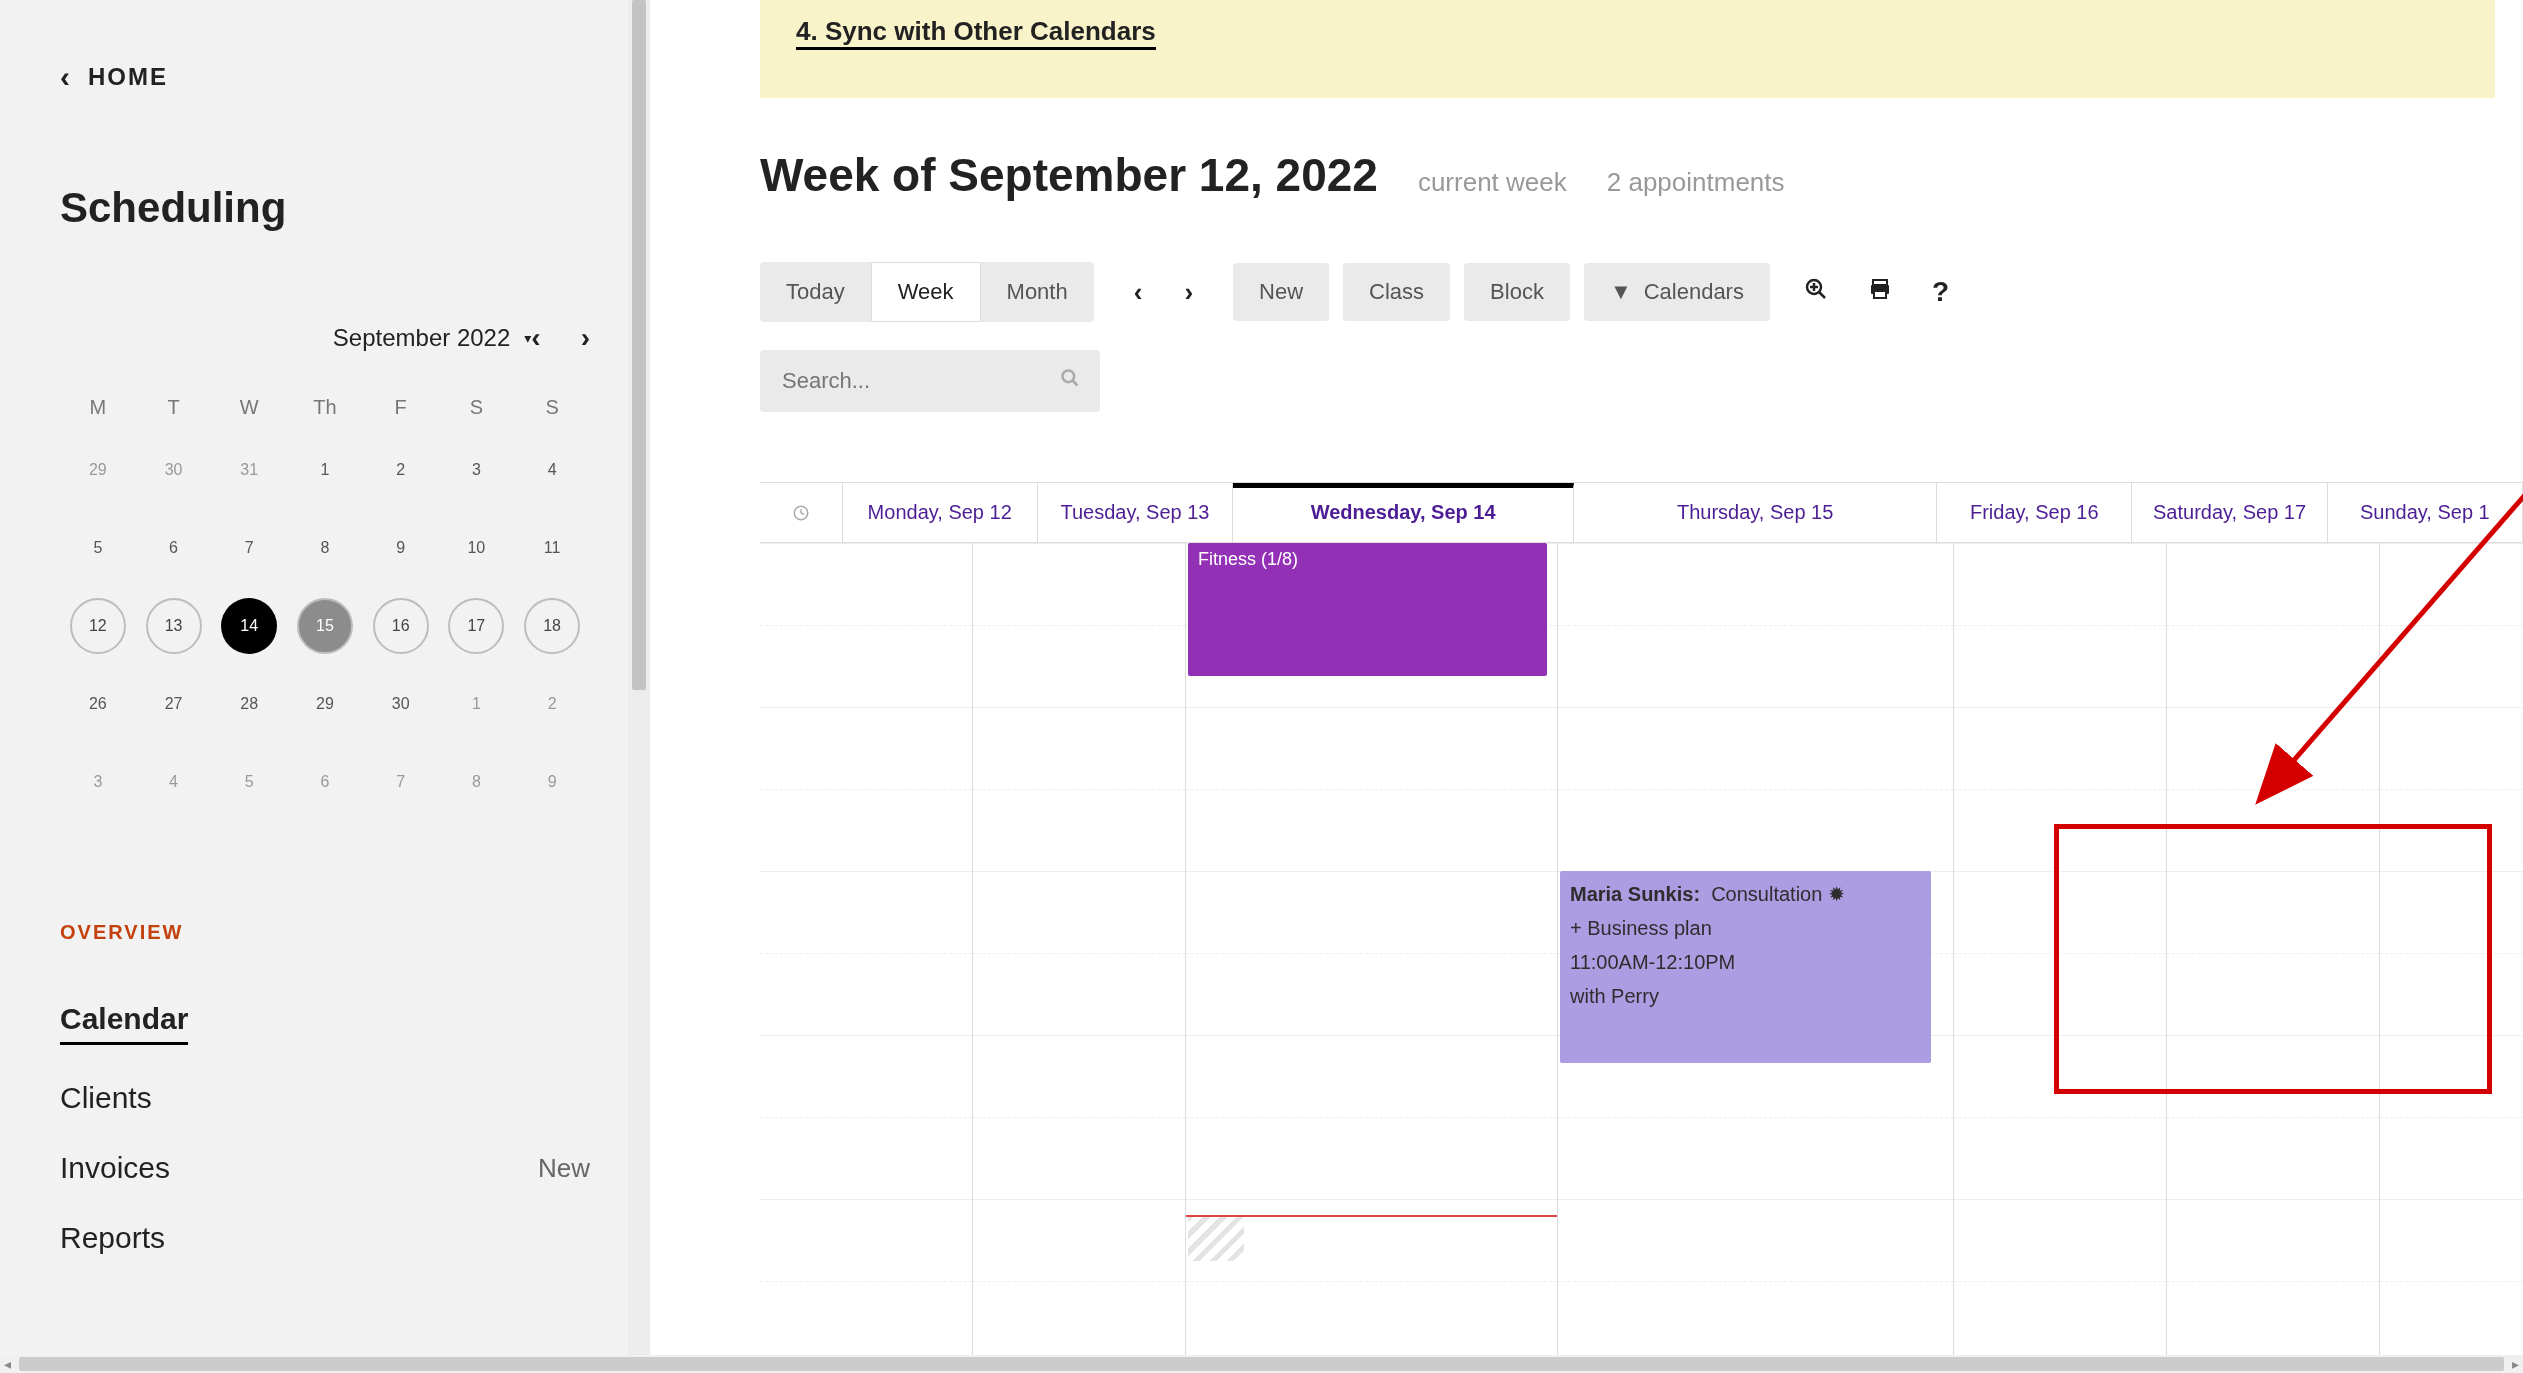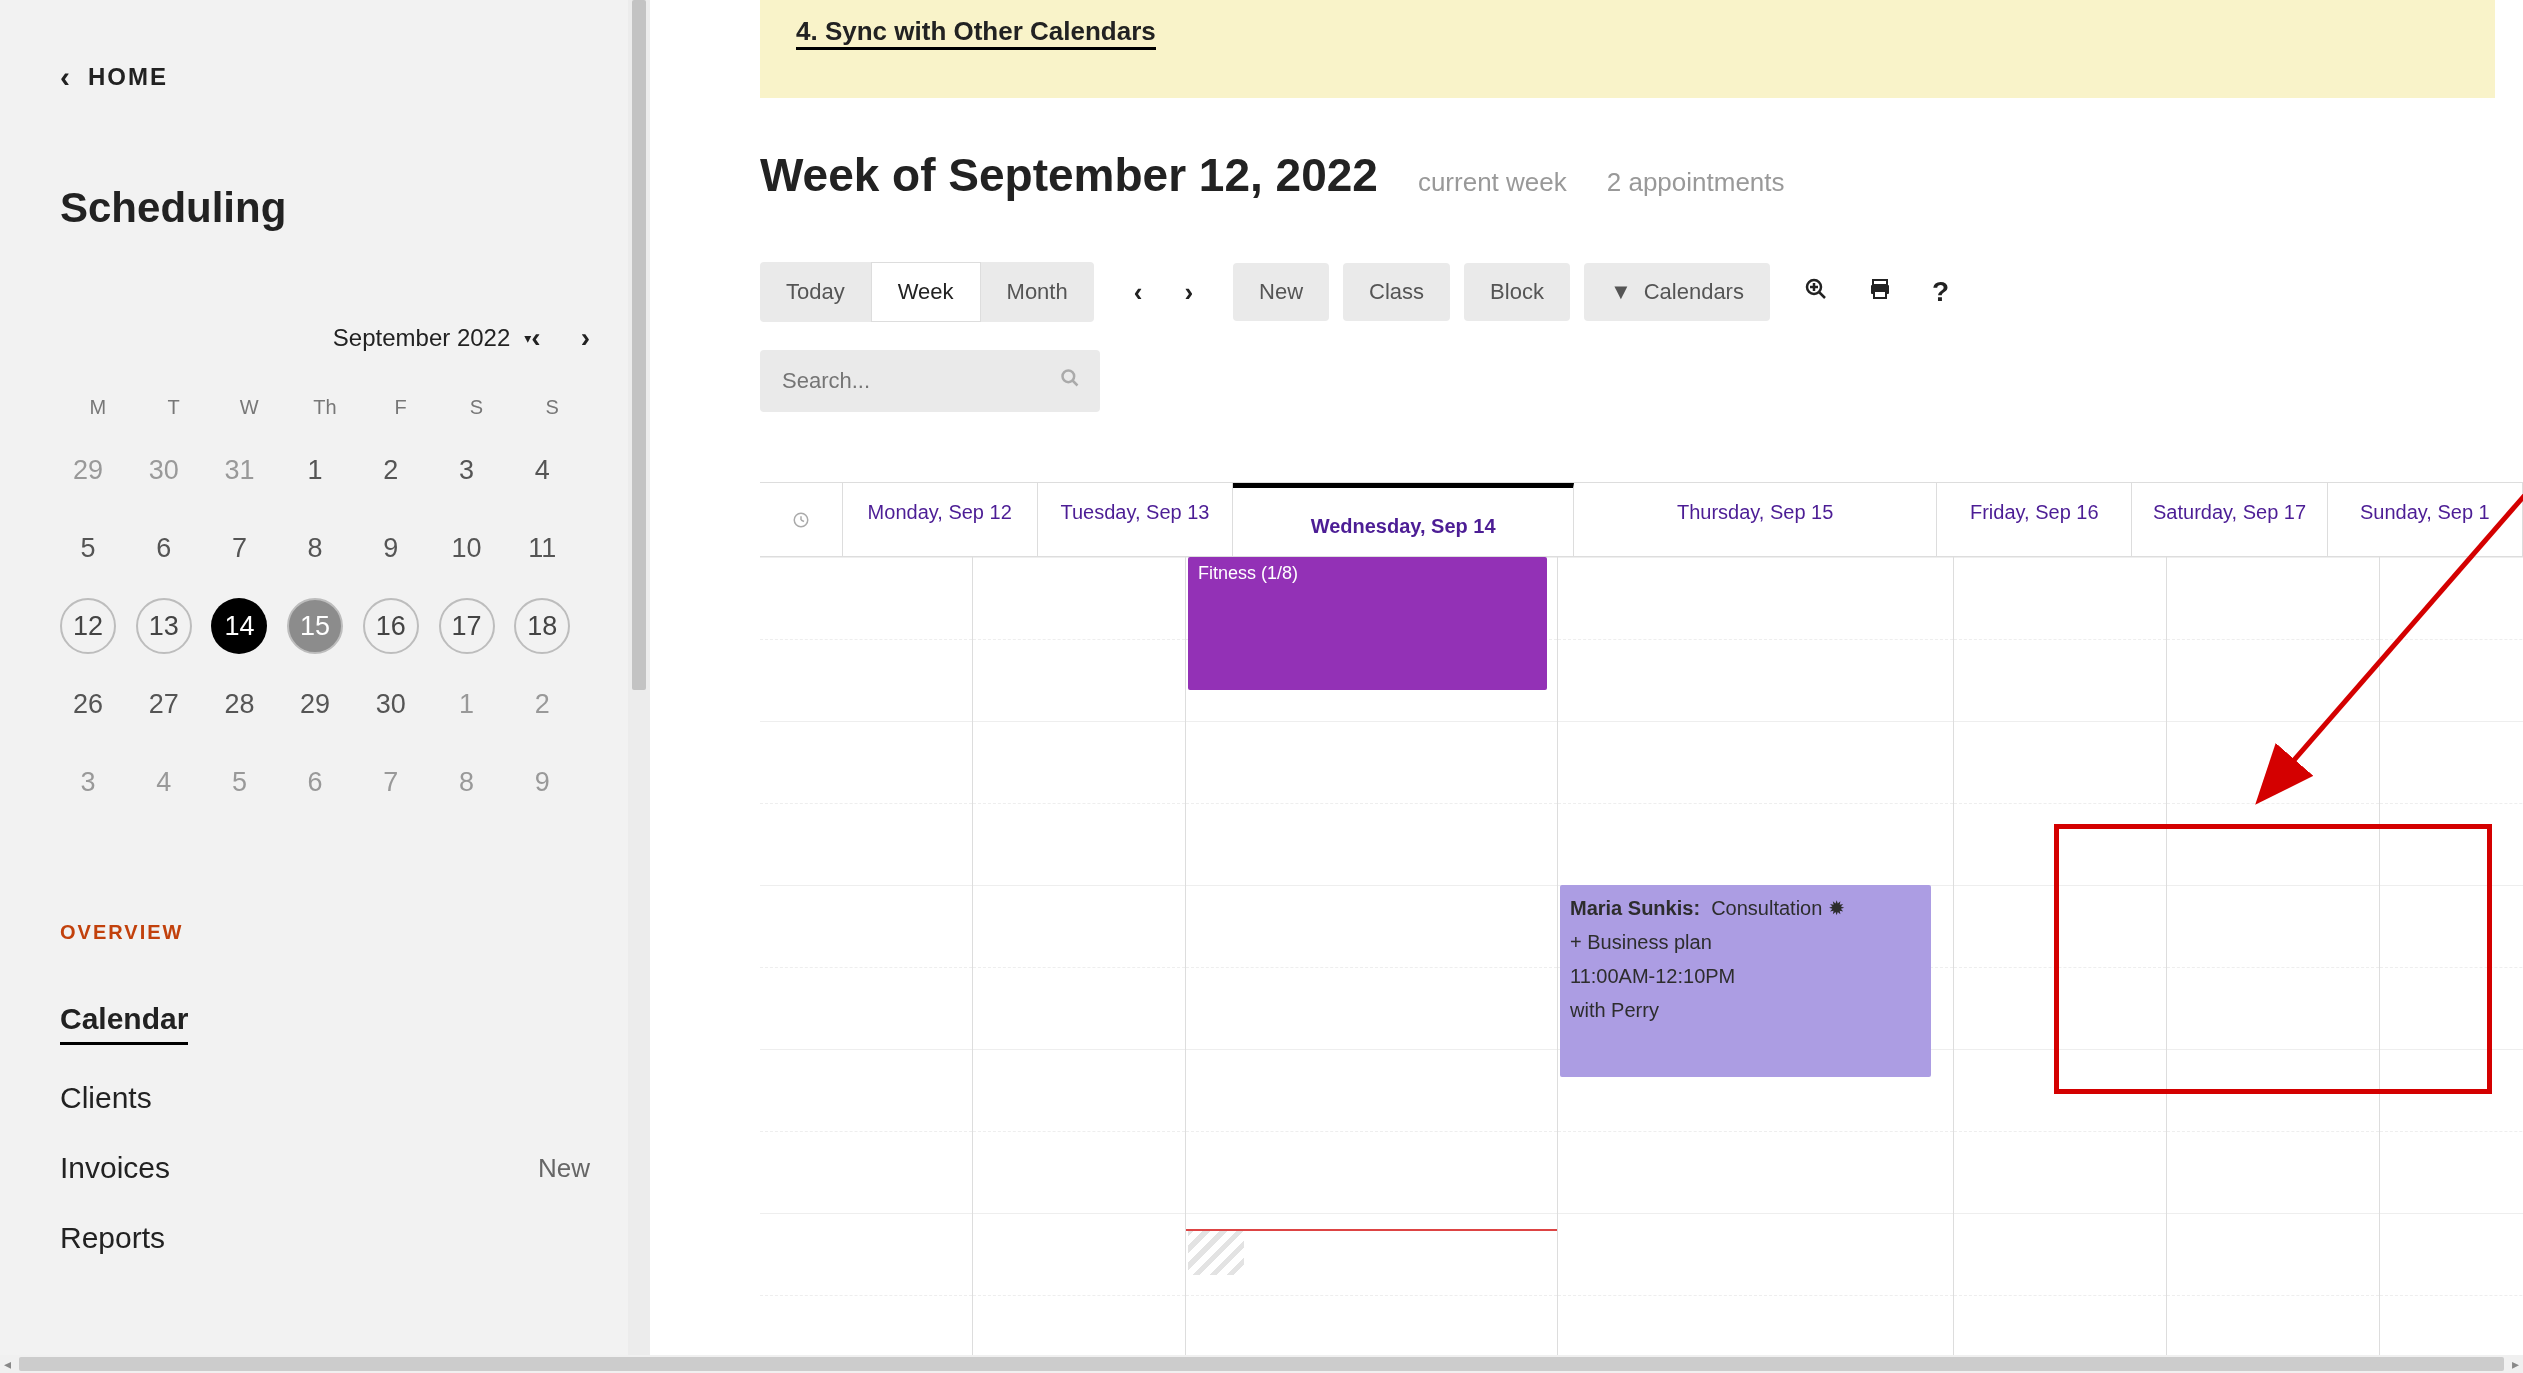--- a/index.html
+++ b/index.html
@@ -88,24 +88,24 @@
   .month-nav .nav-btn { font-size: 28px; font-weight: bold; cursor: pointer; }
   .mini-cal { width: 100%; border-collapse: collapse; }
   .mini-cal th {
     font-size: 20px;
     font-weight: 500;
     color: #777;
     padding: 12px 0;
     text-align: center;
   }
   .mini-cal td {
-    text-align: left;
+    text-align: center;
     padding: 0;
     height: 78px;
-    font-size: 27px;
+    font-size: 16px;
     color: #555;
   }
   .mini-cal td.out { color: #999; }
   .mini-cal td .cell {
     display: inline-flex;
     align-items: center;
     justify-content: center;
     width: 56px;
     height: 56px;
     border-radius: 50%;
@@ -235,21 +235,21 @@
     text-align: center;
     padding: 18px 0;
     font-size: 20px;
     color: #4c1d95;
     font-weight: 500;
   }
   .day-head.today {
     width: 372px;
     border-top: 5px solid #000;
     font-weight: 600;
-    padding-top: 27px;
+    padding-top: 13px;
   }
   .day-head.thu { width: 396px; }
   .day-head.fri, .day-head.sat, .day-head.sun { width: 213px; }
   .cal-body {
     display: flex;
     position: relative;
   }
   .time-col {
     width: 90px;
     border-right: 1px solid #ddd;

